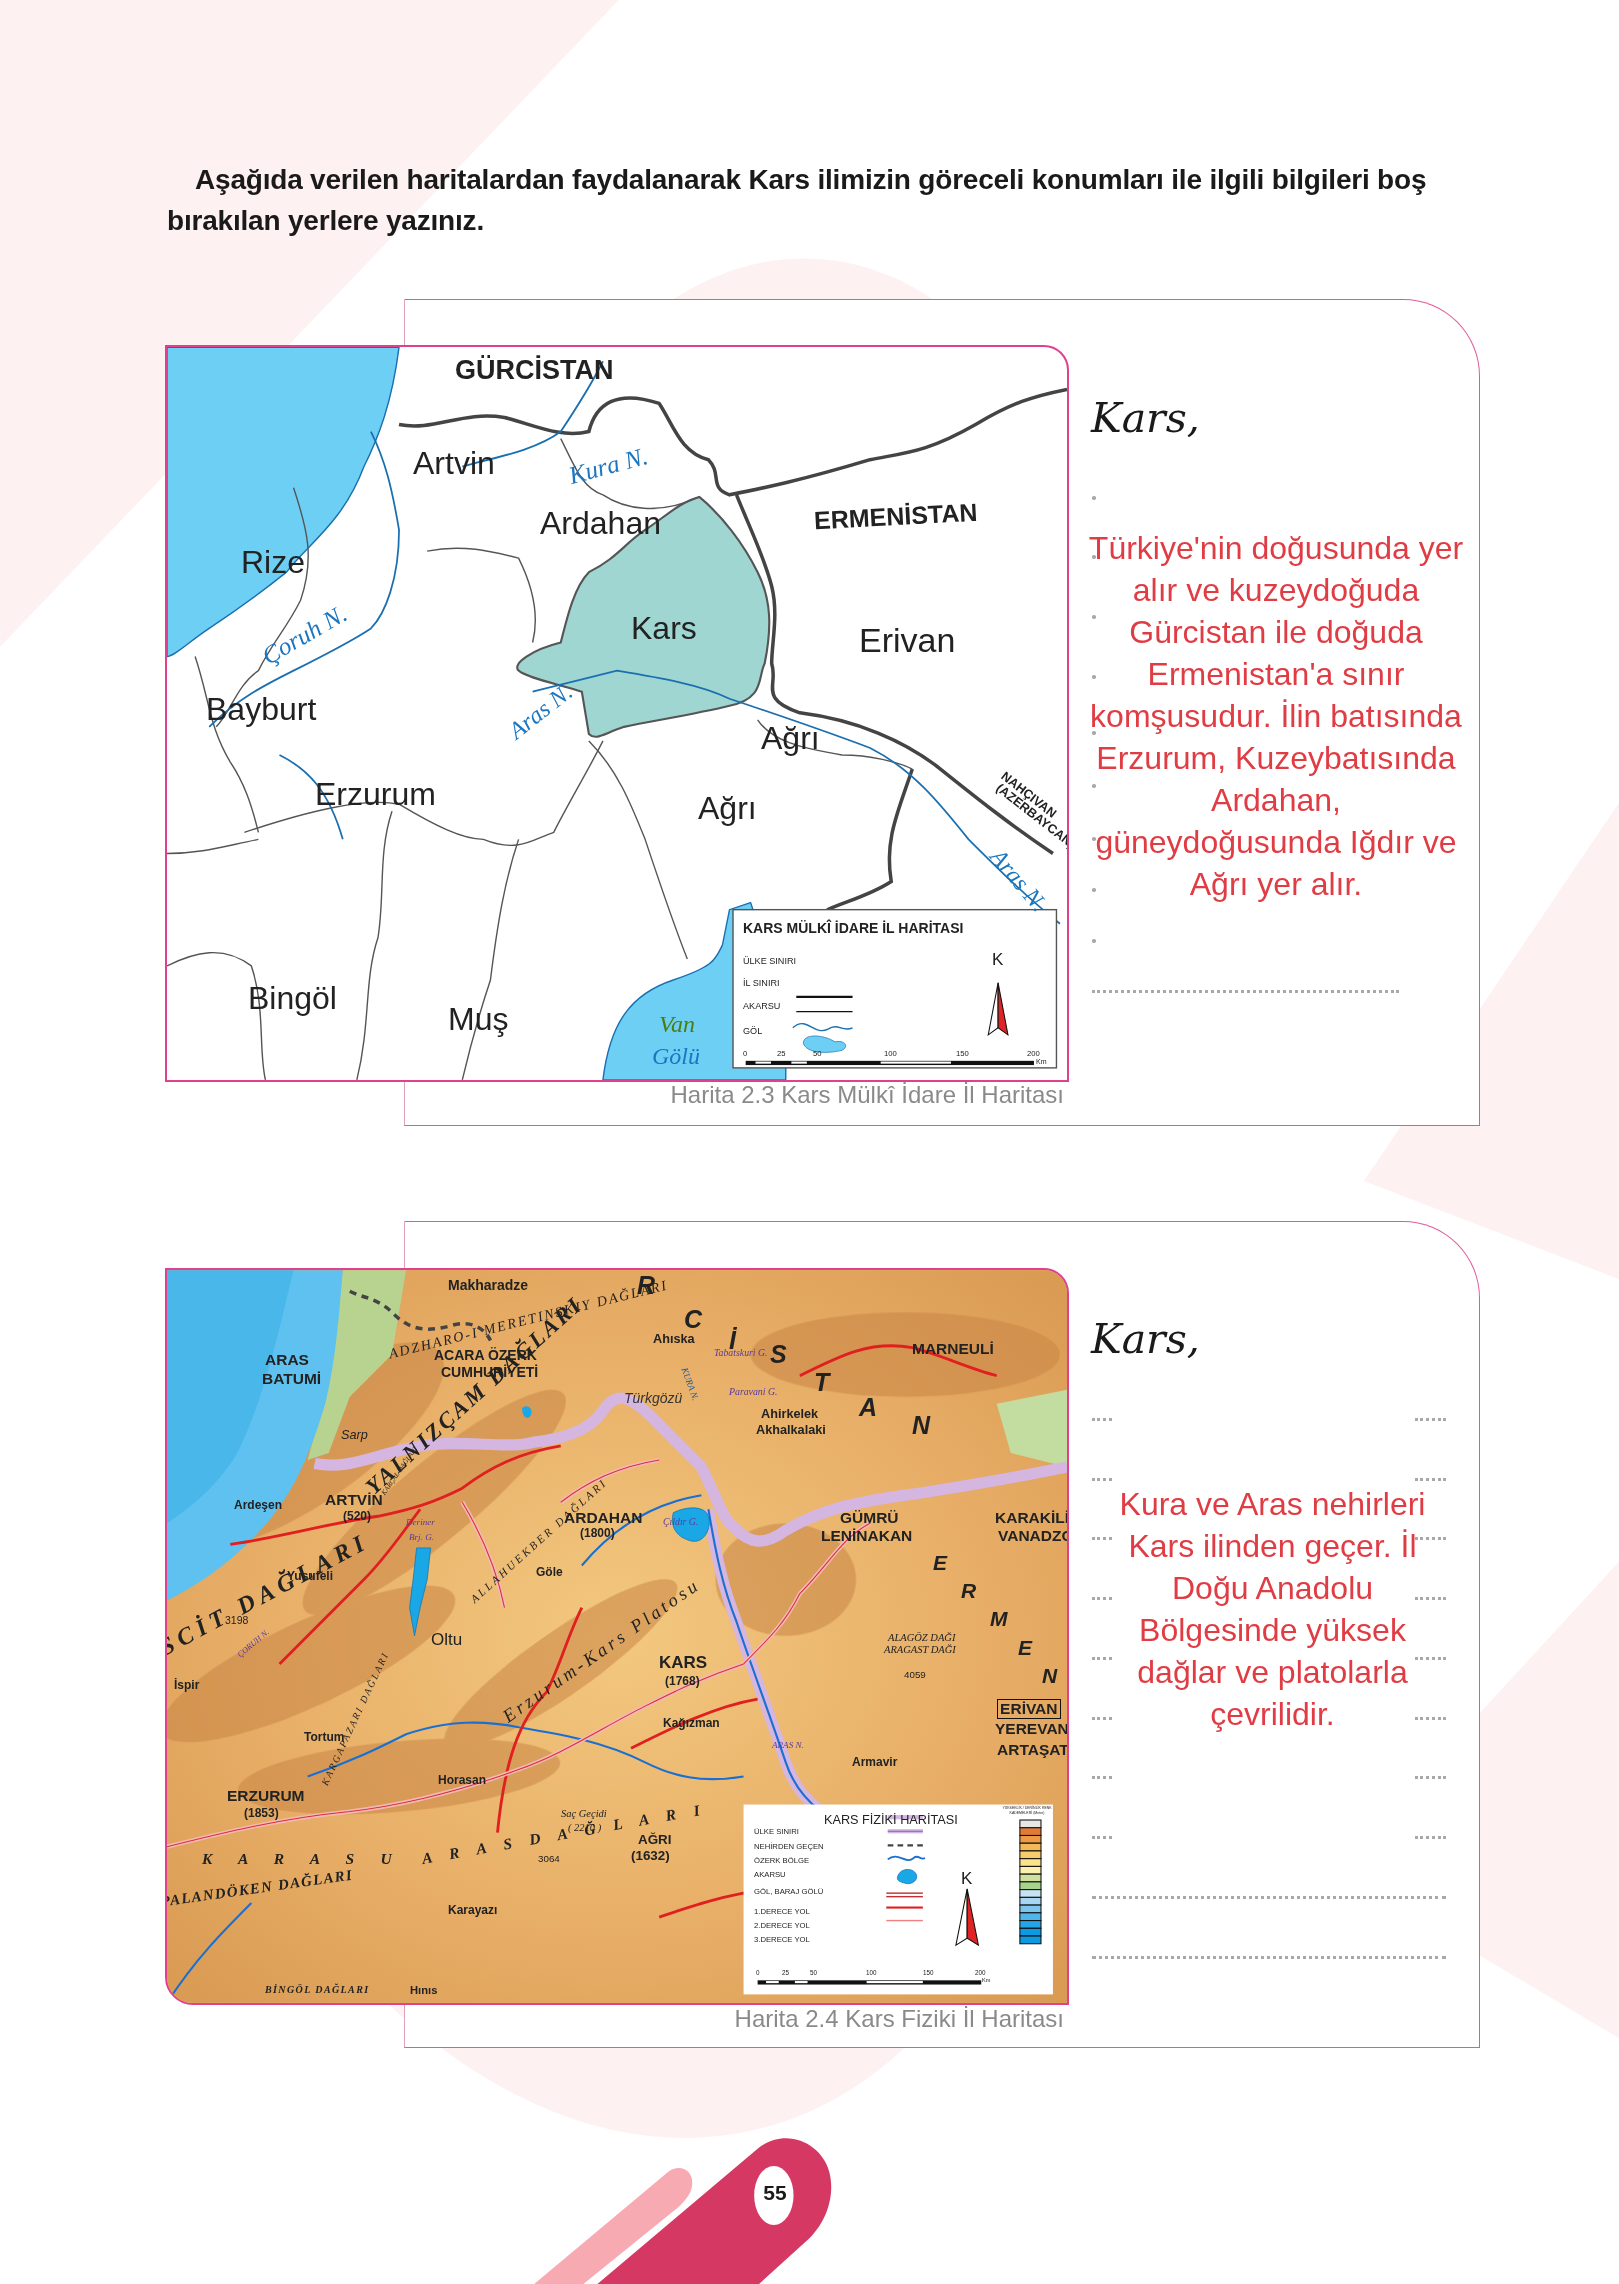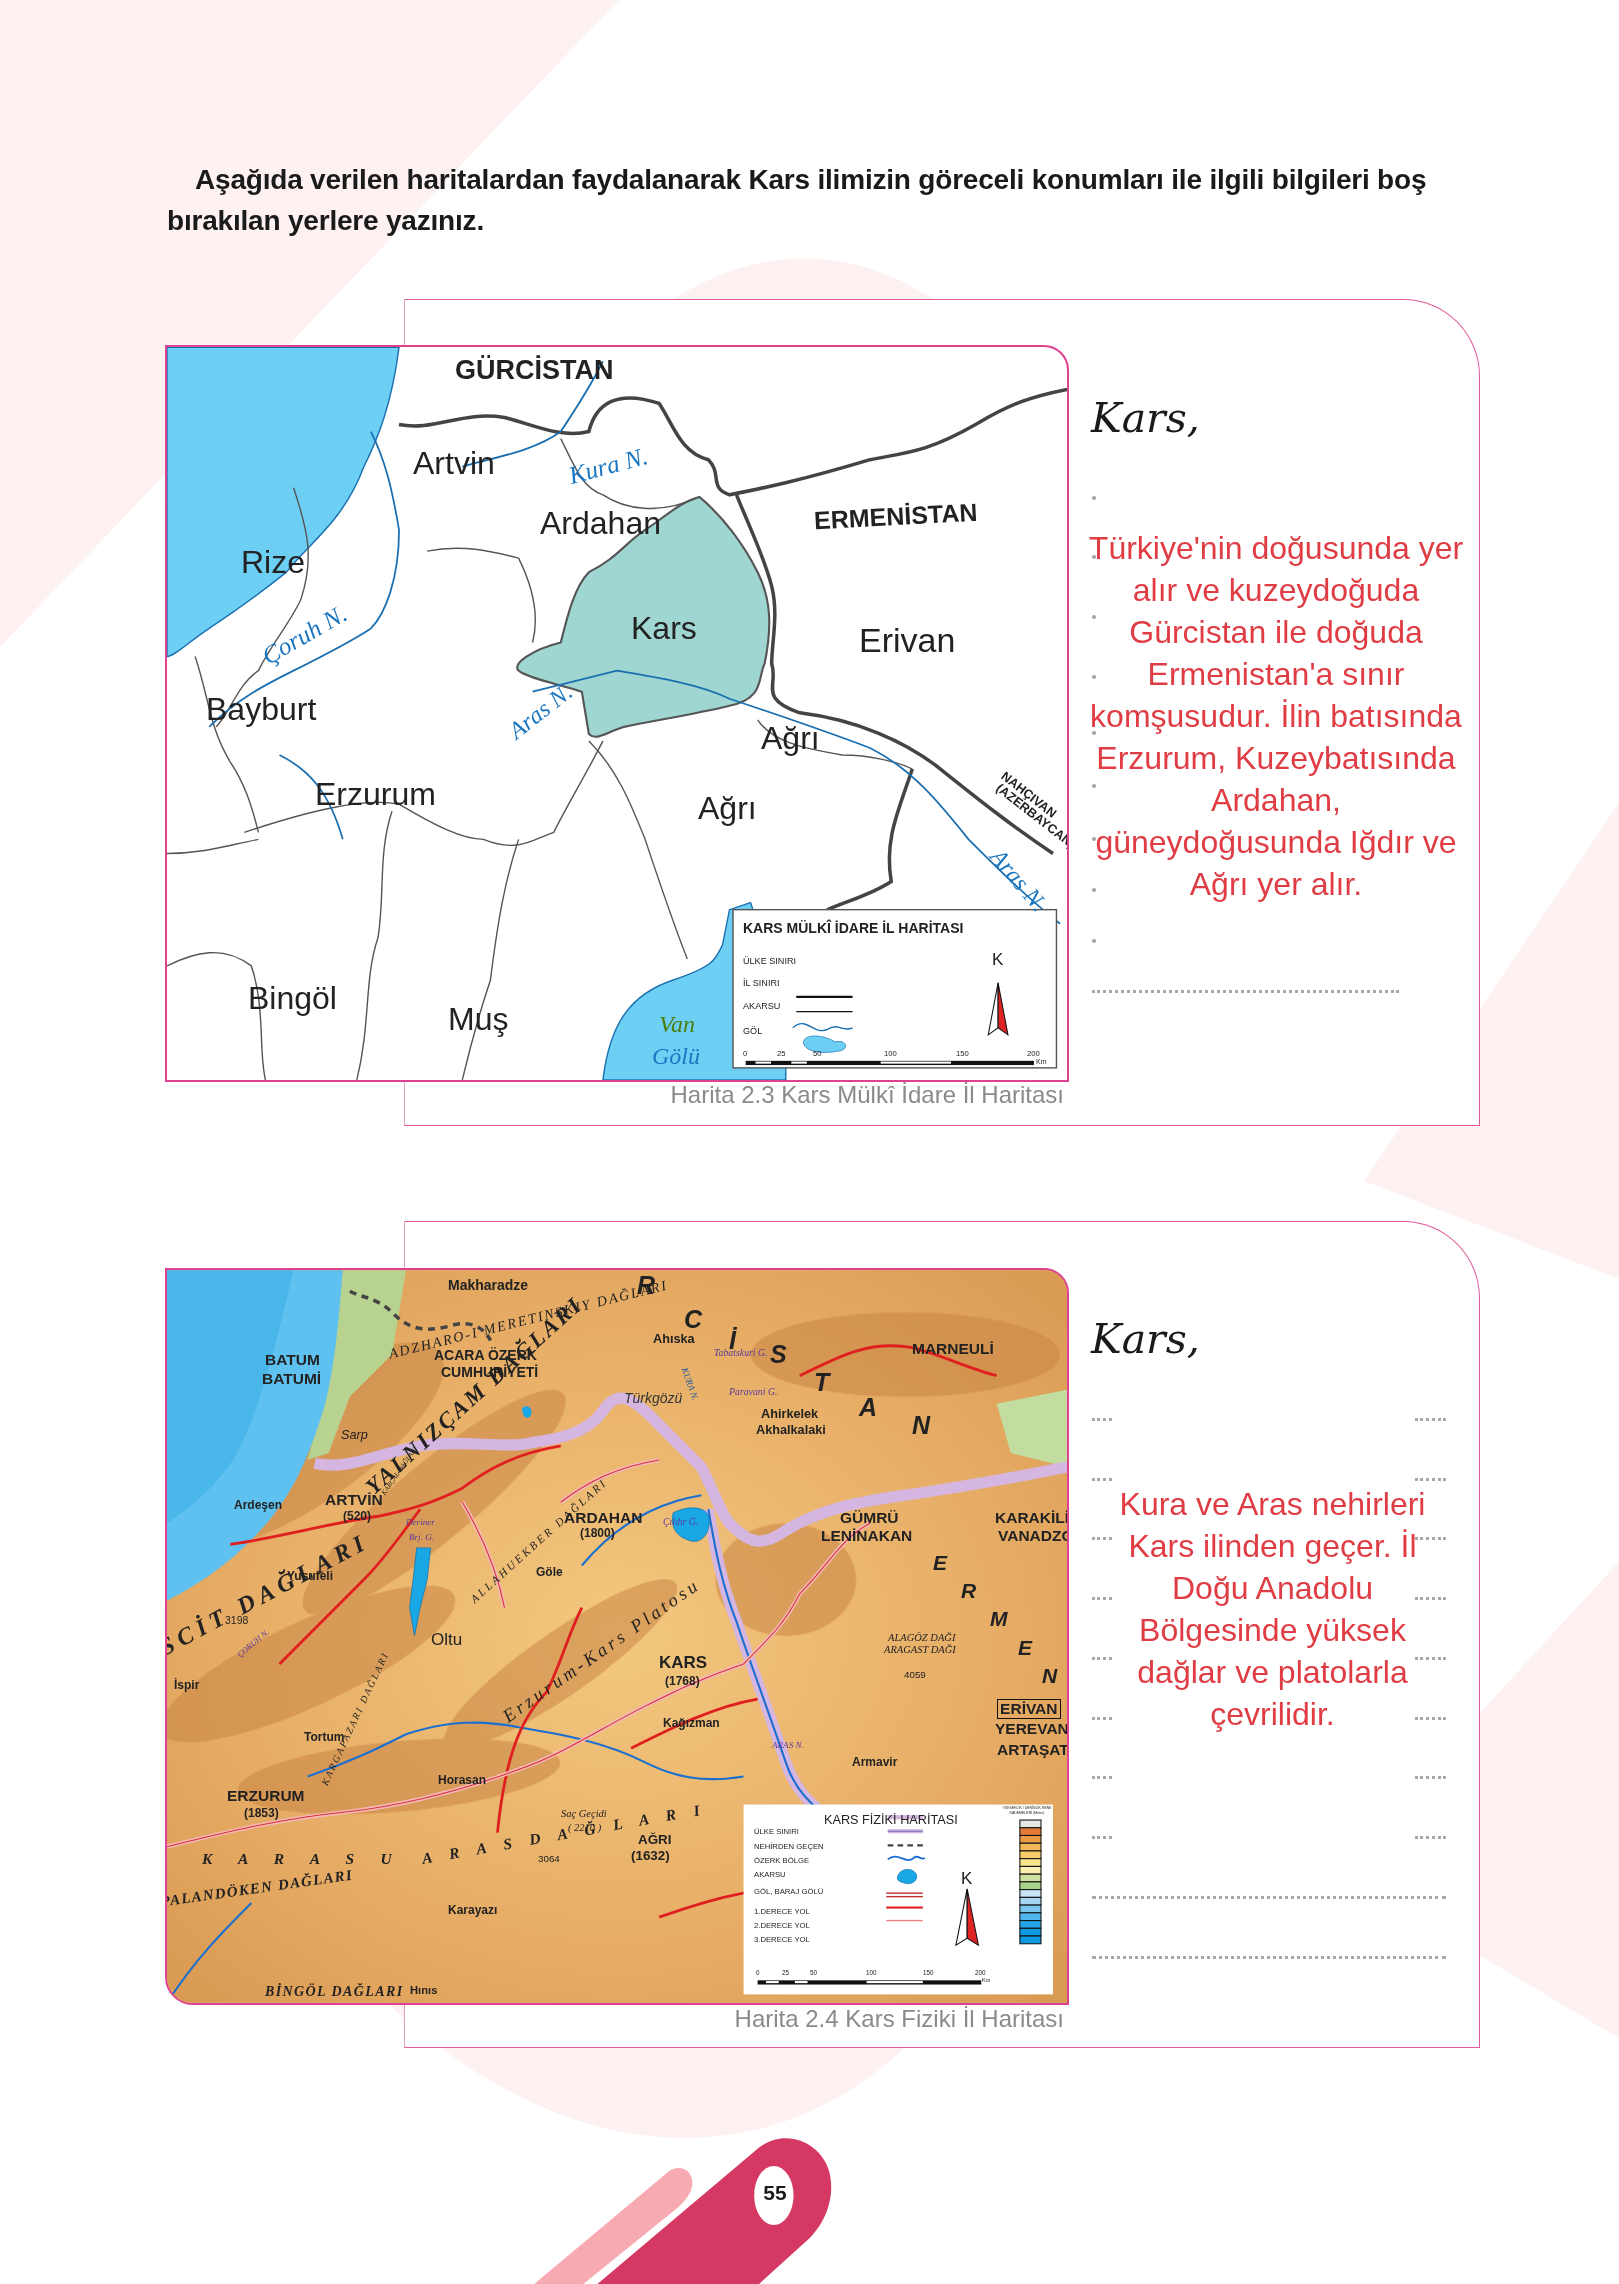--- a/index.html
+++ b/index.html
@@ -243,21 +243,21 @@
       <rect x="1213" y="903" width="30" height="11" fill="#7cc6ee"></rect>
       <rect x="1213" y="914" width="30" height="11" fill="#4fb5ea"></rect>
       <rect x="1213" y="925" width="30" height="11" fill="#24a6e6"></rect>
       <rect x="1213" y="936" width="30" height="11" fill="#0d9ae2"></rect>
       <rect x="1213" y="947" width="30" height="11" fill="#0d9ae2"></rect>
     </g>
   </svg>
 
   
   <div class="label" style="left:281px;top:7px;font-size:14px;font-weight:bold;">Makharadze</div>
-  <div class="label" style="left:98px;top:81px;font-size:15.5px;font-weight:bold;">BATUM</div>
+  <div class="label" style="left:98px;top:81px;font-size:15.5px;font-weight:bold;">ARAS</div>
   <div class="label" style="left:95px;top:100px;font-size:15.5px;font-weight:bold;">BATUMİ</div>
   <div class="label" style="left:218px;top:42px;font-size:14px;font-family:'Liberation Serif',serif;font-style:italic;letter-spacing:2.1px;transform:rotate(-14deg);">ADZHARO-I MERETINSKIY DAĞLARI</div>
   <div class="label" style="left:486px;top:62px;font-size:12.7px;font-weight:bold;">Ahıska</div>
   <div class="label" style="left:267px;top:77px;font-size:14px;font-weight:bold;">ACARA ÖZERK</div>
   <div class="label" style="left:274px;top:94px;font-size:14px;font-weight:bold;">CUMHURİYETİ</div>
   <div class="label" style="left:547px;top:77px;font-size:9.8px;font-family:'Liberation Serif',serif;font-style:italic;color:#5a3a9a;">Tabatskuri G.</div>
   <div class="label" style="left:562px;top:116px;font-size:9.8px;font-family:'Liberation Serif',serif;font-style:italic;color:#5a3a9a;">Paravani G.</div>
   <div class="label" style="left:457px;top:120px;font-size:14px;font-style:italic;color:#333;">Türkgözü</div>
   <div class="label" style="left:506px;top:109px;font-size:9.1px;font-family:'Liberation Serif',serif;font-style:italic;color:#1a5aa0;transform:rotate(70deg);">KURA N.</div>
   <div class="label" style="left:594px;top:137px;font-size:12.7px;font-weight:bold;">Ahirkelek</div>
@@ -305,21 +305,21 @@
   <div class="label" style="left:77px;top:536px;font-size:12px;font-weight:bold;">(1853)</div>
   <div class="label" style="left:394px;top:538px;font-size:10.5px;font-family:'Liberation Serif',serif;font-style:italic;">Saç Geçidi</div>
   <div class="label" style="left:401px;top:552px;font-size:10.5px;font-family:'Liberation Serif',serif;font-style:italic;">( 2210 )</div>
   <div class="label" style="left:471px;top:562px;font-size:13.4px;font-weight:bold;">AĞRI</div>
   <div class="label" style="left:464px;top:578px;font-size:13.4px;font-weight:bold;">(1632)</div>
   <div class="label" style="left:371px;top:583px;font-size:9.8px;">3064</div>
   <div class="label" style="left:35px;top:580px;font-size:15.5px;font-family:'Liberation Serif',serif;font-style:italic;font-weight:bold;letter-spacing:11.2px;">K A R A S U</div>
   <div class="label" style="left:253px;top:555px;font-size:15.5px;font-family:'Liberation Serif',serif;font-style:italic;font-weight:bold;letter-spacing:7px;transform:rotate(-10deg);">A R A S   D A Ğ L A R I</div>
   <div class="label" style="left:-7px;top:610px;font-size:14.8px;font-family:'Liberation Serif',serif;font-style:italic;font-weight:bold;letter-spacing:1.4px;transform:rotate(-8deg);">PALANDÖKEN DAĞLARI</div>
   <div class="label" style="left:281px;top:633px;font-size:12px;font-weight:bold;">Karayazı</div>
-  <div class="label" style="left:98px;top:714px;font-size:14px;font-family:'Liberation Serif',serif;font-style:italic;font-weight:bold;letter-spacing:1.4px;">BİNGÖL DAĞLARI</div>
+  <div class="label" style="left:98px;top:714px;font-size:10px;font-family:'Liberation Serif',serif;font-style:italic;font-weight:bold;letter-spacing:1.4px;">BİNGÖL DAĞLARI</div>
   <div class="label" style="left:243px;top:714px;font-size:11.2px;font-weight:bold;">Hınıs</div>
   
   <div class="label" style="left:470px;top:1.4px;font-size:25px;font-weight:bold;font-style:italic;">R</div>
   <div class="label" style="left:517px;top:35px;font-size:25px;font-weight:bold;font-style:italic;">C</div>
   <div class="label" style="left:562px;top:56px;font-size:25px;font-weight:bold;font-style:italic;">İ</div>
   <div class="label" style="left:603px;top:70px;font-size:25px;font-weight:bold;font-style:italic;">S</div>
   <div class="label" style="left:647px;top:98px;font-size:25px;font-weight:bold;font-style:italic;">T</div>
   <div class="label" style="left:692px;top:123px;font-size:25px;font-weight:bold;font-style:italic;">A</div>
   <div class="label" style="left:745px;top:141px;font-size:25px;font-weight:bold;font-style:italic;">N</div>
   

